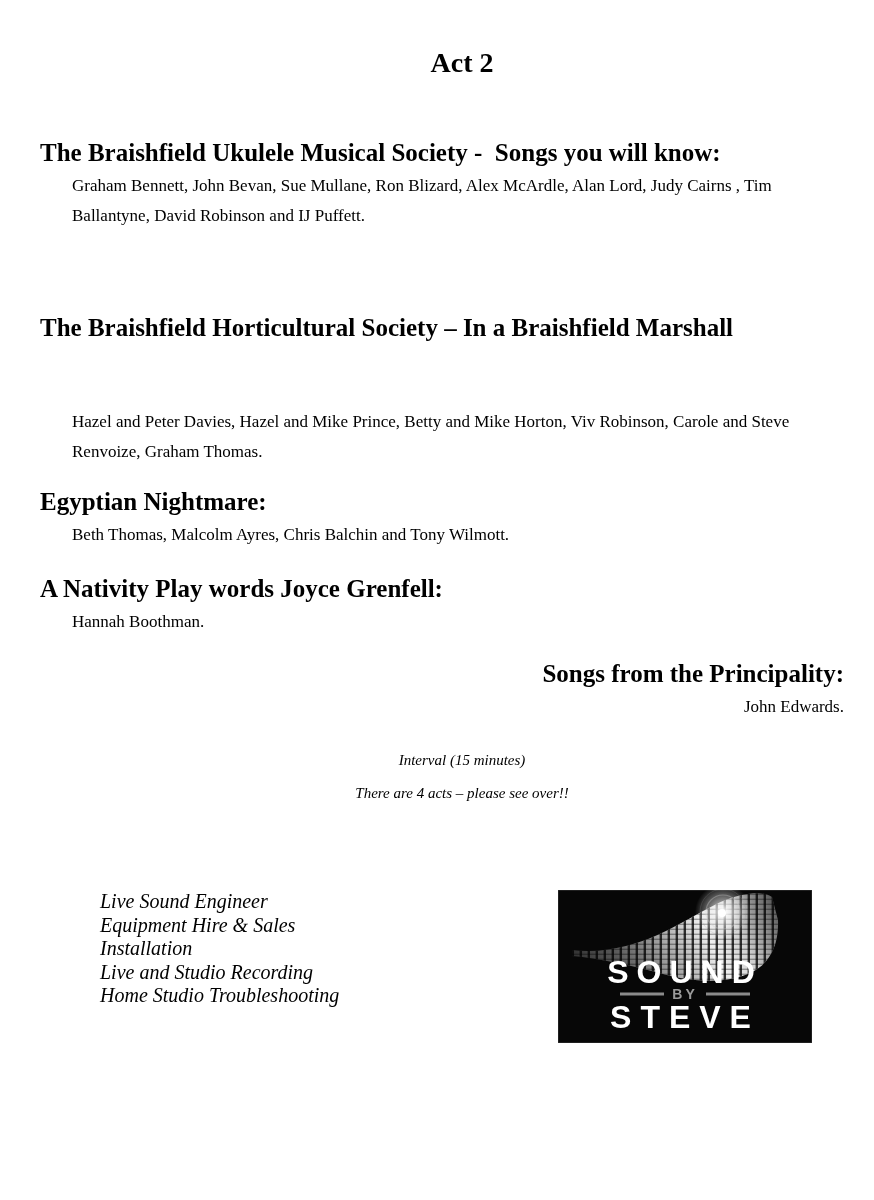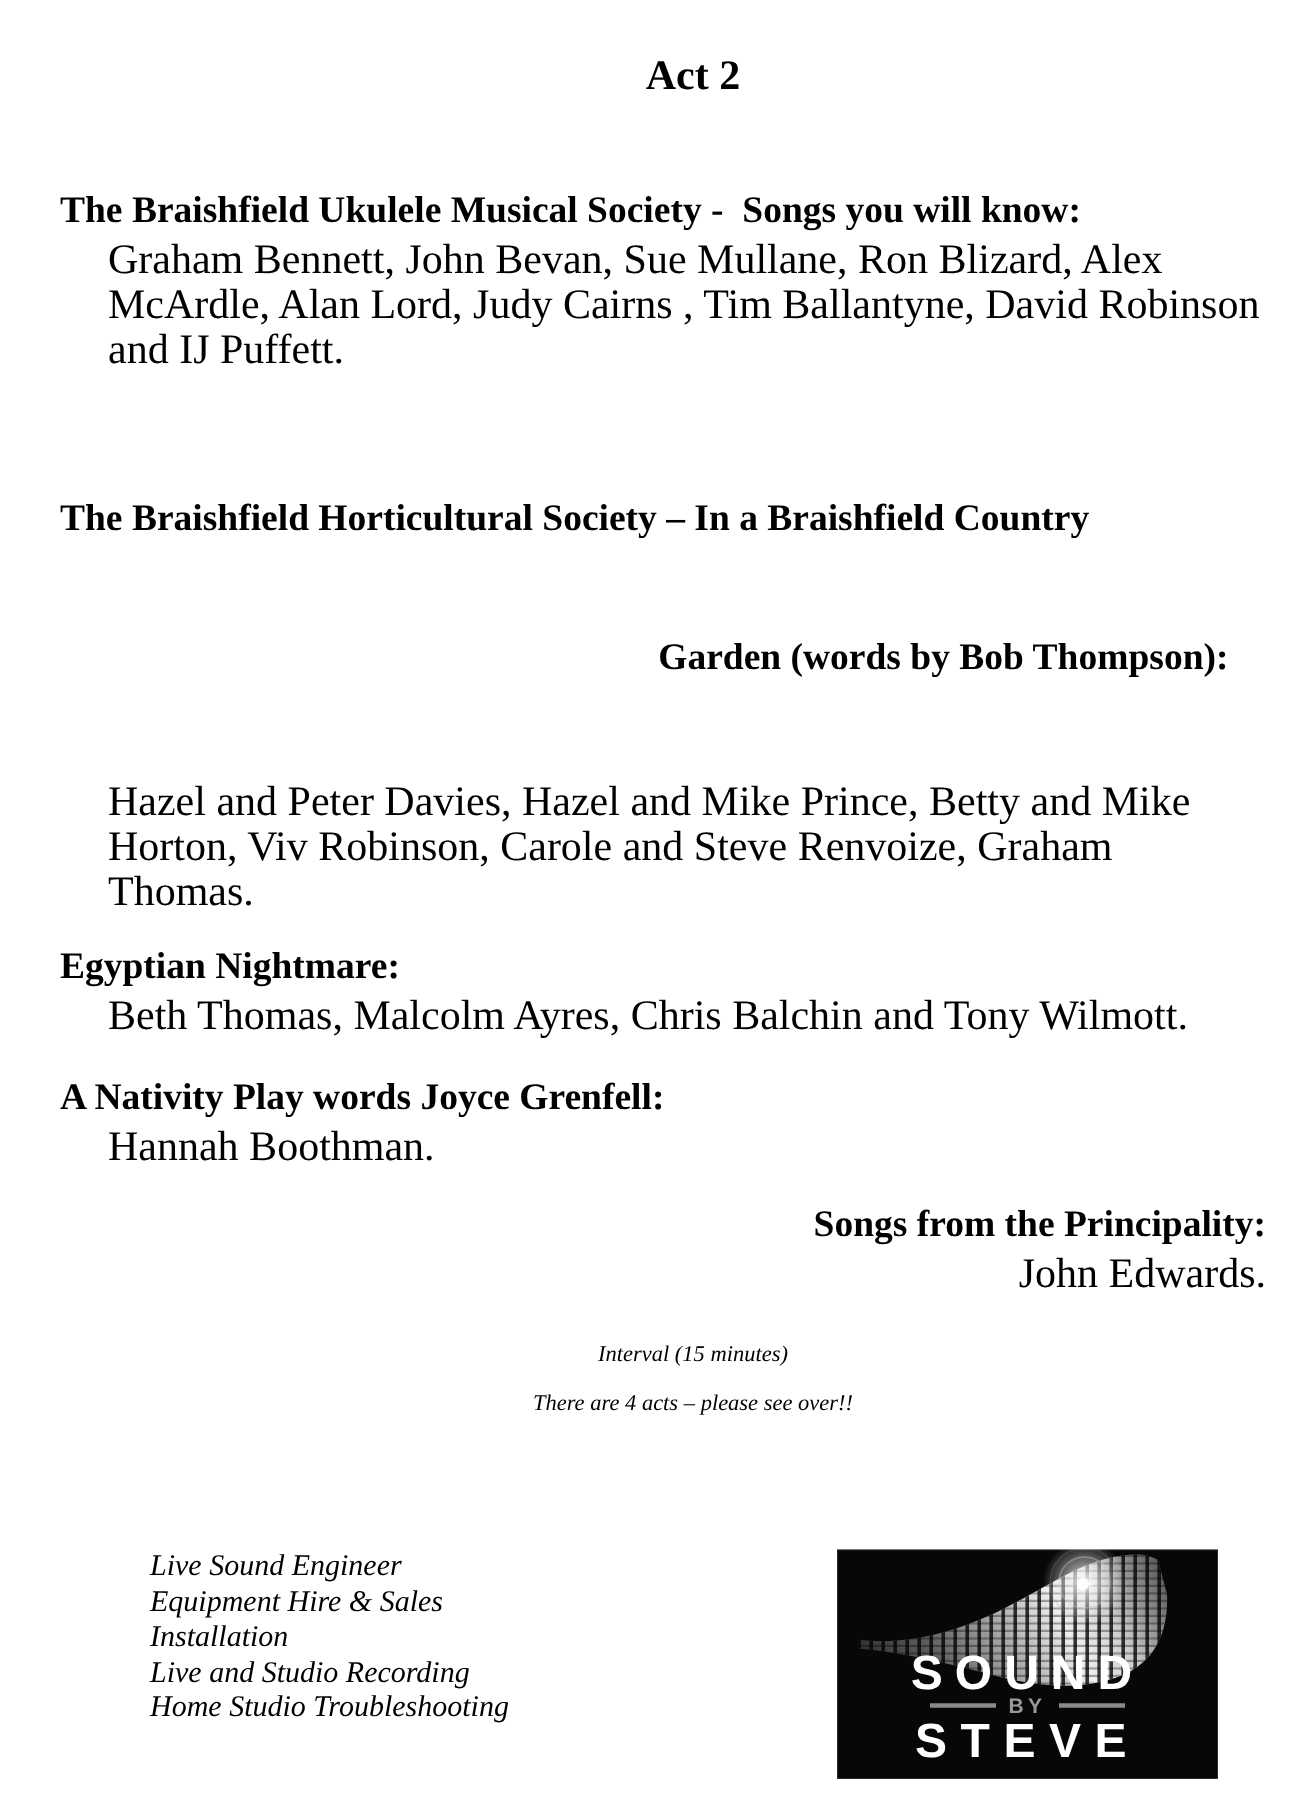--- a/index.html
+++ b/index.html
@@ -5,21 +5,21 @@
   html, body { margin: 0; padding: 0; }
   body {
     width: 874px; height: 1200px;
     background: #ffffff; color: #000000;
     font-family: "Liberation Serif", serif;
     overflow: hidden;
   }
   .page { width: 874px; height: 1200px; position: relative; }
 
   .act-title {
-    margin: 4px; padding: 30px 0 0 50px;
+    margin: 16px; padding: 30px 0 0 50px;
     text-align: center;
     font-size: 28px; font-weight: bold; line-height: 34px;
     white-space: pre-wrap;
   }
 
   .prog { margin: 26px 30px 0 40px; }
   .prog.first { margin-top: 58px; }
   .prog.s2 { margin-top: 22px; }
   .prog.s3 { margin-top: 26px; }
   .prog.s4 { margin-top: 20px; }
@@ -27,21 +27,21 @@
   .prog.s6 { margin-top: 22px; text-align: right; }
 
   .h {
     margin: 0; font-size: 25px; font-weight: bold; line-height: 30px;
     white-space: pre-wrap;
   }
   .h .hl1 { display: block; }
   .h .hl2 { display: block; text-align: right; margin-right: 25px; line-height: 35px; }
   .names {
     margin: 3px 0 0 32px;
-    font-size: 28px; line-height: 30px;
+    font-size: 17px; line-height: 30px;
     white-space: pre-wrap;
   }
   .prog.s2 .names { margin-top: 4px; }
 
   .interval {
     margin-top: 22px; padding-left: 50px;
     text-align: center;
     font-style: italic; font-size: 15px; line-height: 33px;
   }
   .interval p { margin: 0; white-space: pre-wrap; }
@@ -64,22 +64,21 @@
 
   <h1 class="act-title">Act 2</h1>
 
   <section class="prog first">
     <h2 class="h">The Braishfield Ukulele Musical Society -  Songs you will know:</h2>
     <p class="names">Graham Bennett, John Bevan, Sue Mullane, Ron Blizard, Alex McArdle, Alan Lord, Judy Cairns , Tim Ballantyne, David Robinson and IJ Puffett.</p>
   </section>
 
   <section class="prog s2">
     <h2 class="h">
-      <span class="hl1">The Braishfield Horticultural Society – In a Braishfield Country</span>
-      <span class="hl2">Garden (words by Bob Thompson):</span>
+      <span class="hl1">The Braishfield Horticultural Society – In a Braishfield Marshall</span>
     </h2>
     <p class="names">Hazel and Peter Davies, Hazel and Mike Prince, Betty and Mike Horton, Viv Robinson, Carole and Steve Renvoize, Graham Thomas.</p>
   </section>
 
 
   <section class="prog s4">
     <h2 class="h">Egyptian Nightmare:</h2>
     <p class="names">Beth Thomas, Malcolm Ayres, Chris Balchin and Tony Wilmott.</p>
   </section>
 

